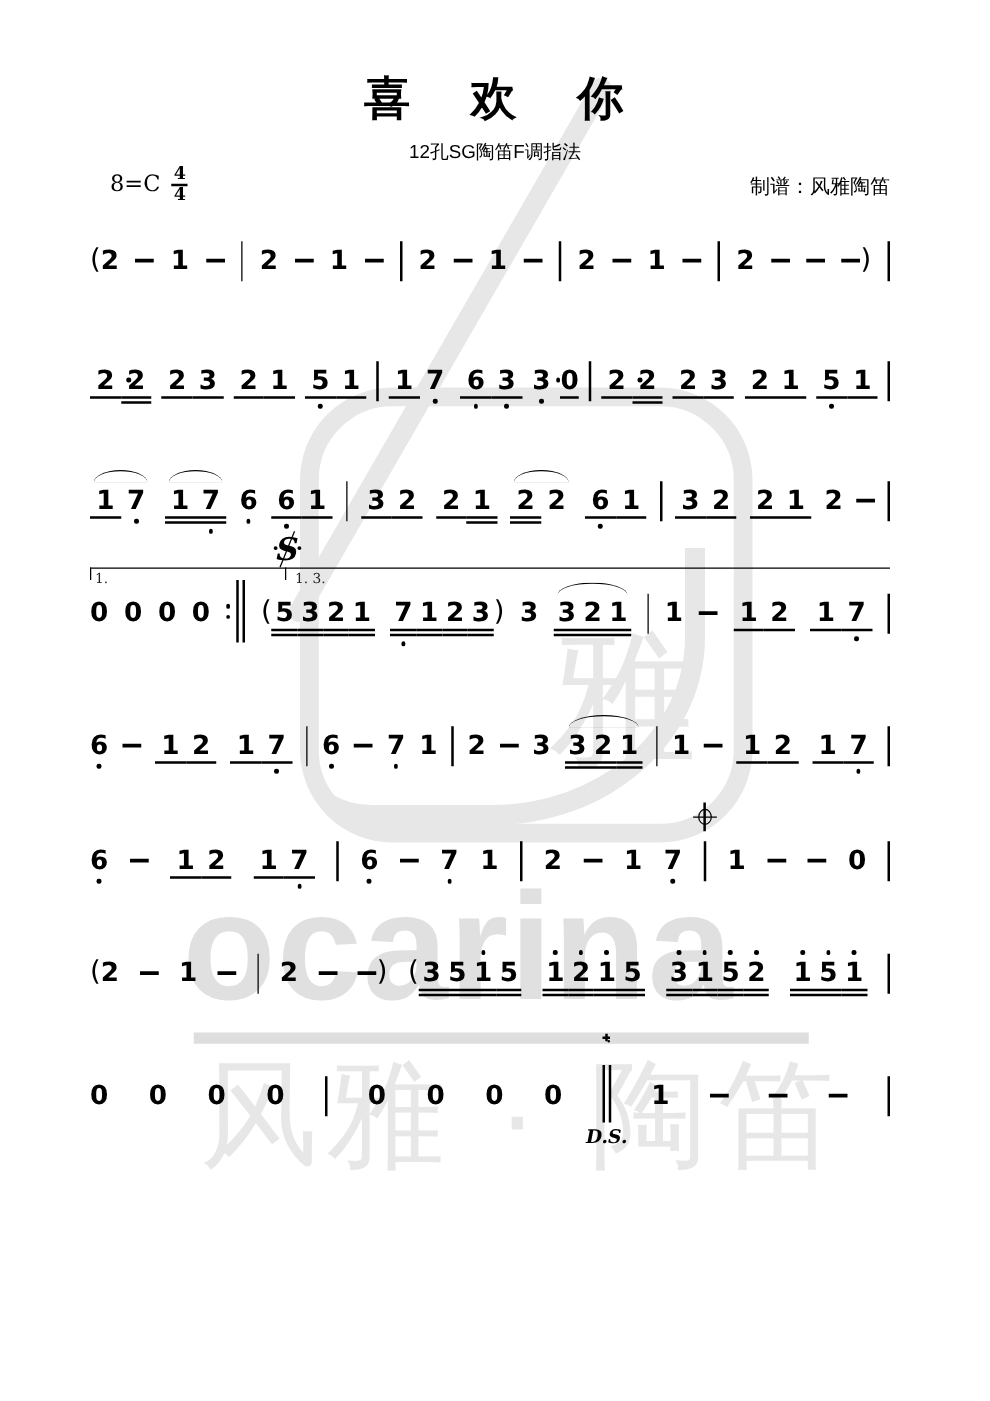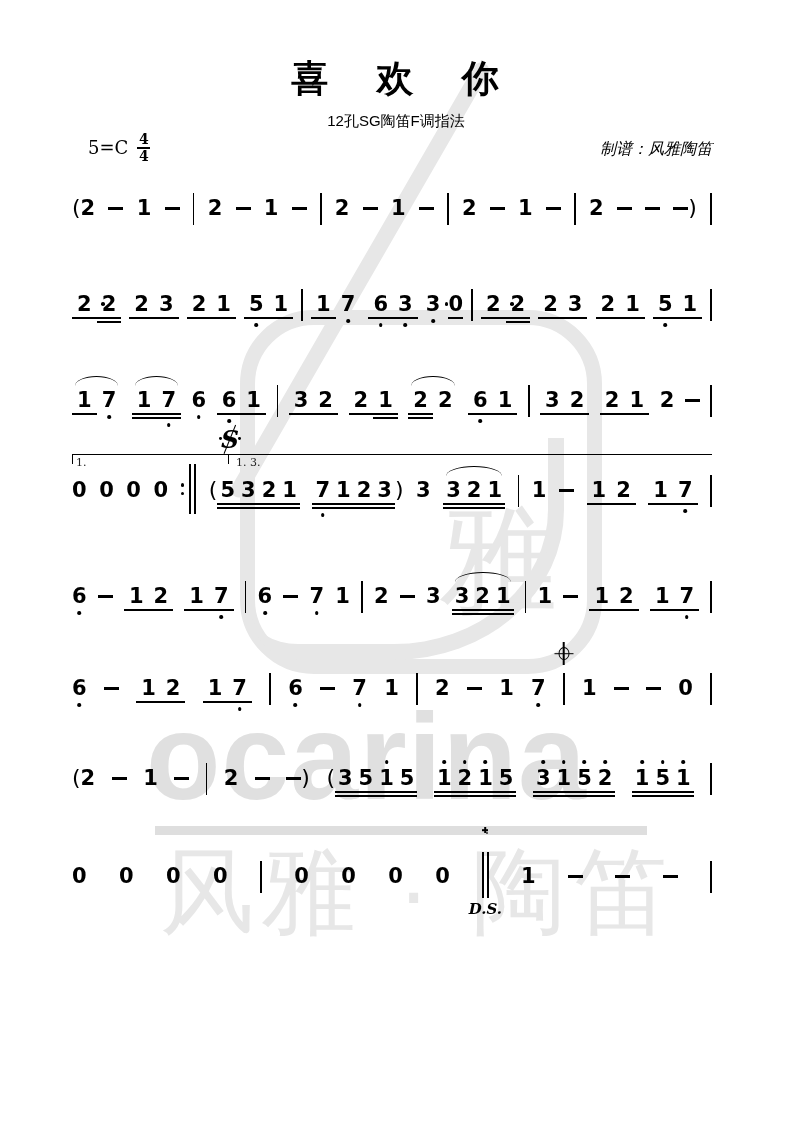--- a/index.html
+++ b/index.html
@@ -27,21 +27,21 @@
   
   .hdr{position:relative;z-index:2;}
   .title{position:absolute;left:0;right:0;top:54px;text-align:center;
          font-size:37px;font-weight:600;word-spacing:34px;letter-spacing:2px;}
   .subtitle{position:absolute;left:0;right:0;top:112px;text-align:center;font-size:15px;}
   .keybox{position:absolute;left:88px;top:133px;display:flex;align-items:center;gap:9px;}
   .keytext{font-family:"DejaVu Serif",serif;font-size:18px;}
   .meter{display:flex;flex-direction:column;align-items:center;
          font-family:"DejaVu Serif",serif;font-weight:700;font-size:14px;line-height:13px;}
   .meter .mbar{width:13px;height:1.5px;background:#000;margin:1px 0;}
-  .credit{position:absolute;right:80px;top:139px;font-size:16px;font-style:italic;}
+  .credit{position:absolute;right:80px;top:139px;font-size:16px;}
 
   
   .score{position:absolute;inset:0;z-index:2;}
   .mrow{position:absolute;left:72px;width:640px;display:flex;
         justify-content:space-between;align-items:flex-start;height:26px;}
   .note{position:relative;display:inline-block;text-align:center;
         font-family:"DejaVu Sans",sans-serif;font-weight:700;font-size:21px;line-height:24px;}
   .note .d{display:inline-block;}
   .grp{position:relative;display:inline-flex;align-items:flex-start;}
   .grp.g2 > .note{padding:0 5px;}
@@ -110,21 +110,21 @@
     <div class="wm-ya">雅</div>
     <div class="wm-ocarina">ocarina</div>
     <div class="wm-divider"></div>
     <div class="wm-cn">风雅 · 陶笛</div>
   </div>
 
   <div class="hdr">
     <div class="title">喜 欢 你</div>
     <div class="subtitle">12孔SG陶笛F调指法</div>
     <div class="keybox">
-      <span class="keytext">5=C</span>
+      <span class="keytext">8=C</span>
       <span class="meter">
         <span>4</span>
         <span class="mbar"></span>
         <span>4</span>
       </span>
     </div>
     <div class="credit">制谱：风雅陶笛</div>
   </div>
 
   <div class="volta-line"></div>

